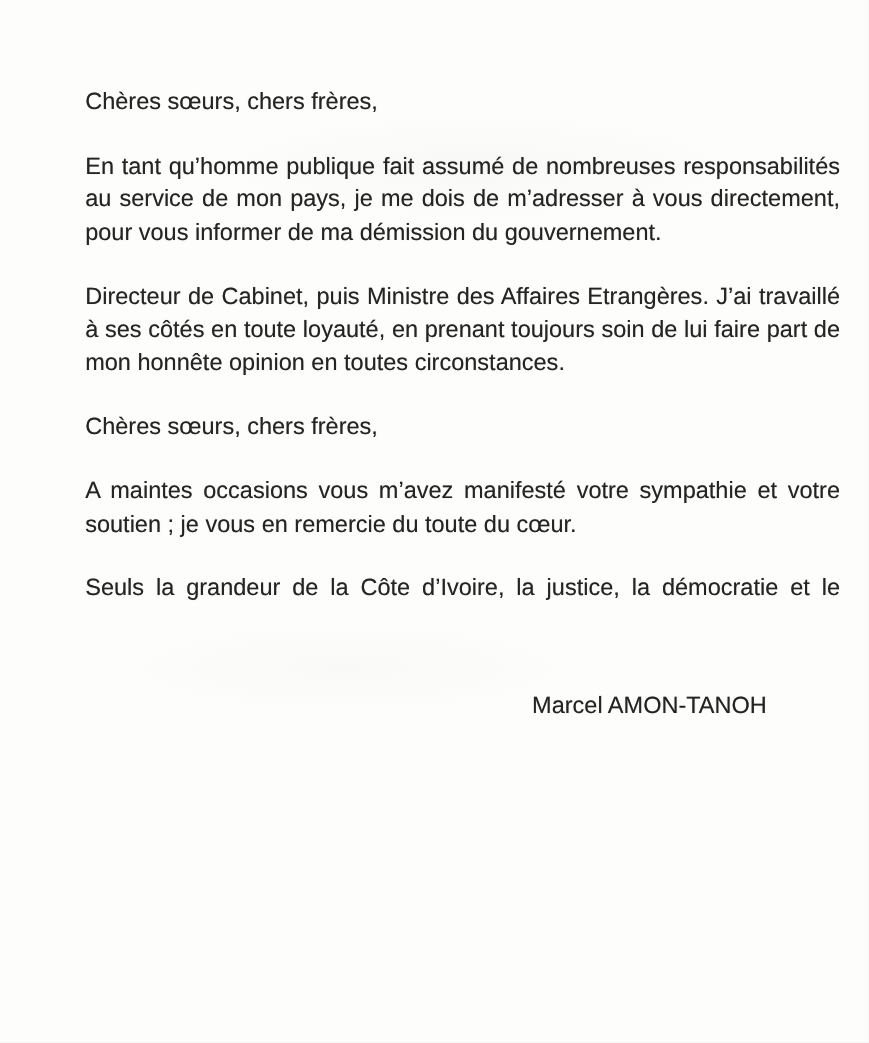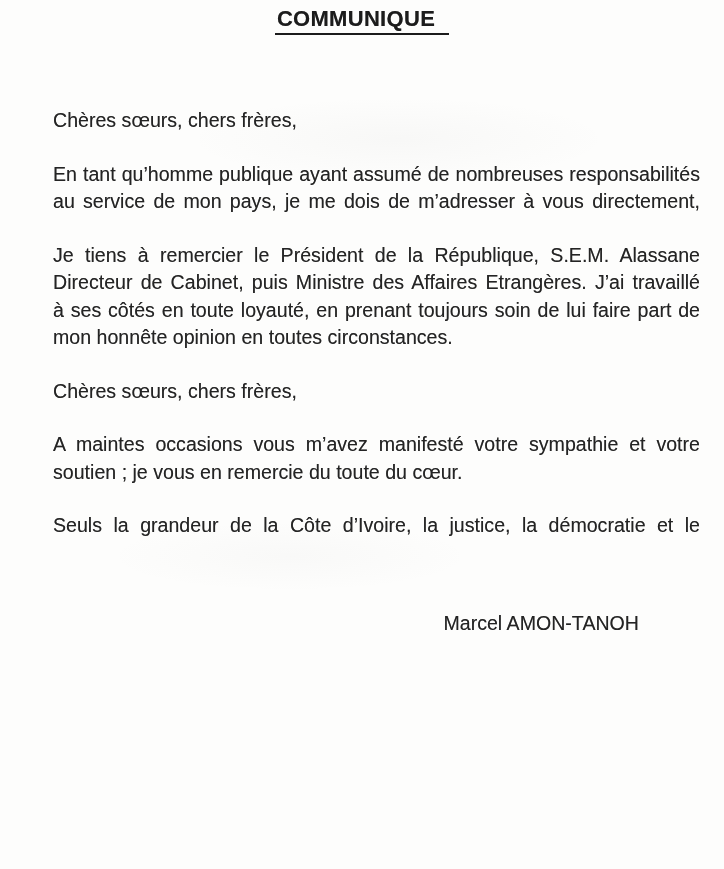--- a/index.html
+++ b/index.html
@@ -25,21 +25,21 @@
     margin: 0;
     font-size: 22px;
     font-weight: bold;
     letter-spacing: 0.3px;
     color: #1c1c1c;
     border-bottom: 2.5px solid #1c1c1c;
     padding: 0 14px 1px 2px;
     text-shadow: 0 0 0.6px rgba(30,30,30,0.55);
   }
   .doc-body {
-    padding: 0 24px 0 53px; 
+    padding: 0 24px 0 71px; 
   }
   .para {
     margin: 26px 0 0 0;
     font-size: 19.6px;
     line-height: 27.5px;
     text-shadow: 0 0 0.6px rgba(40,40,40,0.45);
   }
   .para.first { margin-top: 72px; }
   .line {
     text-align: justify;
@@ -54,36 +54,33 @@
     font-size: 19.6px;
     line-height: 27.5px;
     text-shadow: 0 0 0.6px rgba(40,40,40,0.45);
   }
 </style>
 </head>
 <body>
 
 <div class="page">
 
-  <div class="title-wrap">
-    <h1 class="title">COMMUNIQUE</h1>
-  </div>
 
   <div class="doc-body">
     <div class="para first">
         <div class="line last">Chères sœurs, chers frères,</div>
       </div>
 
     <div class="para">
-        <div class="line">En tant qu’homme publique ayant assumé de nombreuses responsabilités</div>
+        <div class="line">En tant qu’homme publique fait assumé de nombreuses responsabilités</div>
         <div class="line">au service de mon pays, je me dois de m’adresser à vous directement,</div>
+        <div class="line last">pour vous informer de ma démission du gouvernement.</div>
       </div>
 
     <div class="para">
-        <div class="line">Je tiens à remercier le Président de la République, S.E.M. Alassane</div>
         <div class="line">Directeur de Cabinet, puis Ministre des Affaires Etrangères. J’ai travaillé</div>
         <div class="line">à ses côtés en toute loyauté, en prenant toujours soin de lui faire part de</div>
         <div class="line last">mon honnête opinion en toutes circonstances.</div>
       </div>
 
     <div class="para">
         <div class="line last">Chères sœurs, chers frères,</div>
       </div>
 
     <div class="para">

